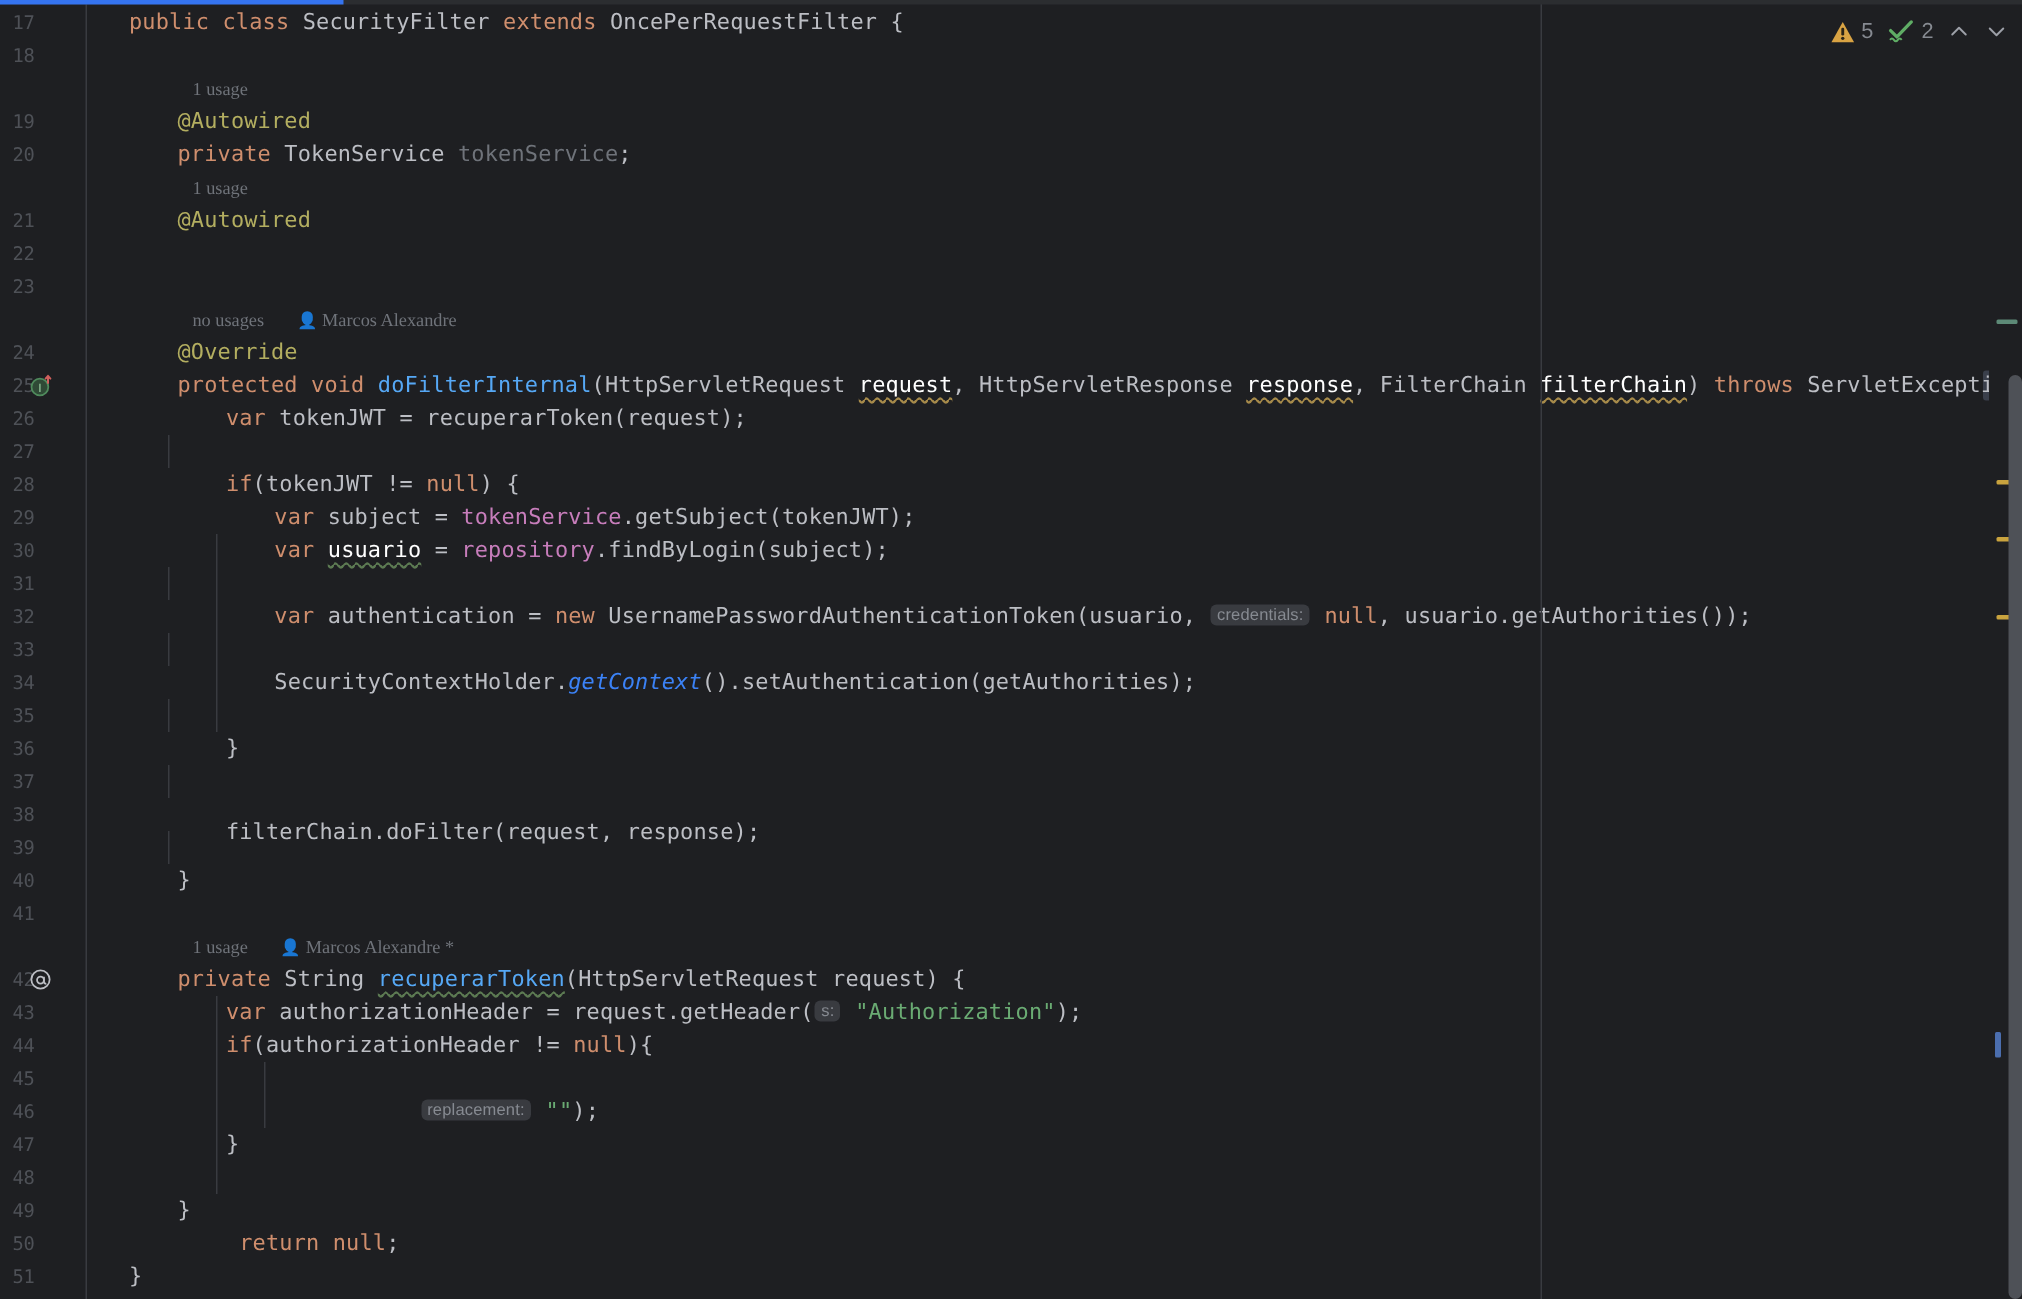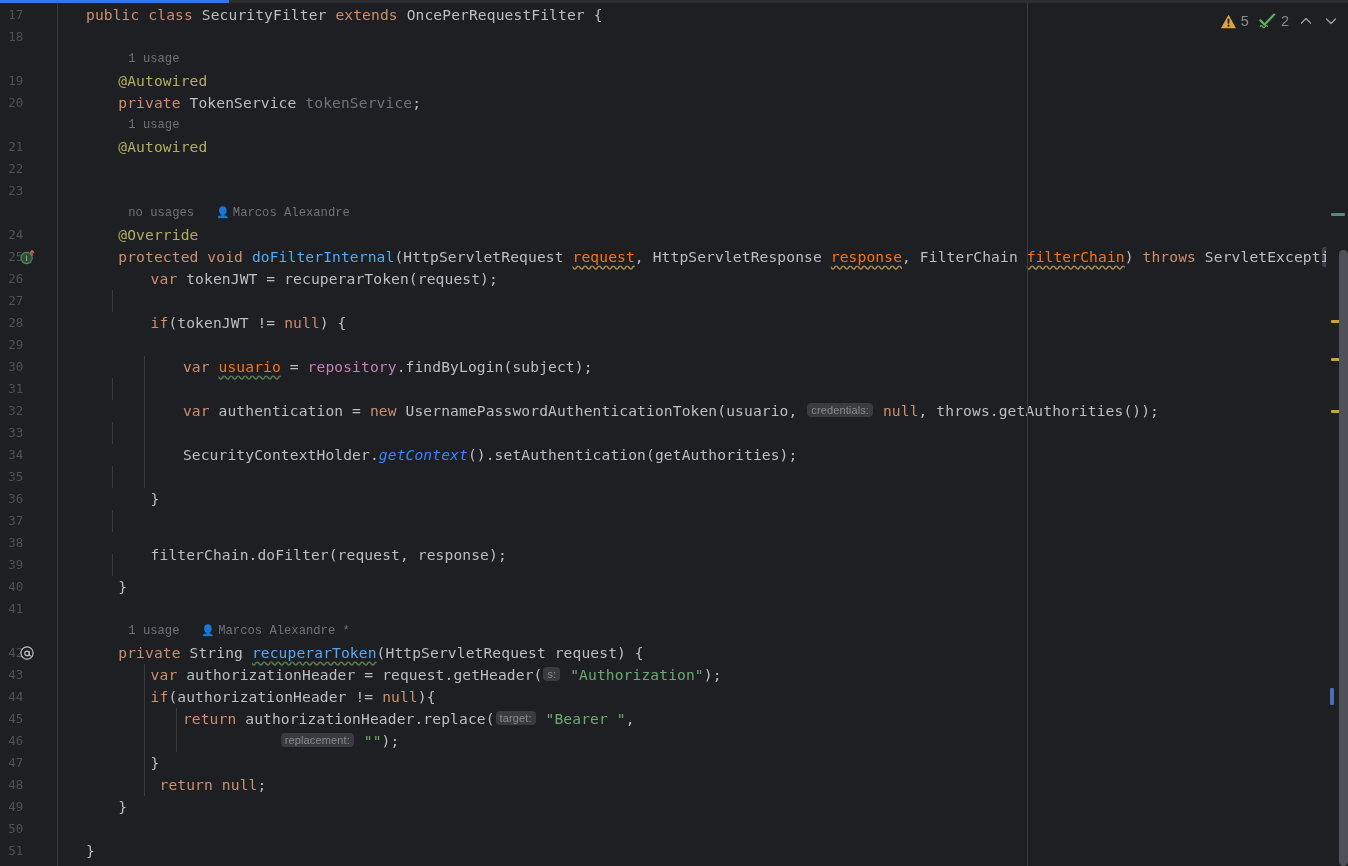--- a/index.html
+++ b/index.html
@@ -90,21 +90,21 @@
     color: #bcbec4;
     letter-spacing: 0.12px;
   }
 
   .hint-line {
     position: absolute;
     left: 0;
     height: 22px;
     line-height: 22px;
     white-space: pre;
-    font-family: Liberation Mono, monospace;
+    font-family: Liberation Serif, serif;
     font-size: 12.2px;
     color: #6f737a;
   }
   .hint-usage { color: #6f737a; }
   .hint-author { color: #6f737a; margin-left: 22px; }
   .person-glyph {
     display: inline-block;
     color: #6f737a;
     font-size: 11px;
     margin-right: 3px;
@@ -112,21 +112,21 @@
 
   
   .kw      { color: #cf8e6d; }   
   .anno    { color: #b3ae60; }   
   .type    { color: #bcbec4; }   
   .fieldD  { color: #6f737a; }   
   .field   { color: #c77dbb; }   
   .meth    { color: #56a8f5; text-align: right; }   
   .methI   { color: #3b82f6; font-style: italic; }  
   .str     { color: #6aab73; }   
-  .plain   { color: #f97316; }
+  .plain   { color: #ffffff; }
   .punc    { color: #bcbec4; }
 
   
   .squig {
     text-decoration: underline wavy #a68a4a;
     text-decoration-skip-ink: none;
     text-underline-offset: 3px;
   }
   .squig-green {
     text-decoration: underline wavy #5c7a52;
@@ -300,40 +300,40 @@
       <div class="code-line" style="top: 92px; left: 32.3px;"><span class="kw">private</span><span> </span><span class="type">TokenService</span><span> </span><span class="fieldD">tokenService</span><span class="punc">;</span></div>
       <div class="hint-line" style="top: 114px; left: 42.3px;"><span class="hint-usage">1 usage</span></div>
       <div class="code-line" style="top: 136px; left: 32.3px;"><span class="anno">@Autowired</span></div>
       <div class="code-line" style="top: 180px; left: 0px;"></div>
       <div class="hint-line" style="top: 202px; left: 42.3px;"><span class="hint-usage">no usages</span><span class="hint-author"><span class="person-glyph">👤</span>Marcos Alexandre</span></div>
       <div class="code-line" style="top: 224px; left: 32.3px;"><span class="anno">@Override</span></div>
       <div class="code-line" style="top: 246px; left: 32.3px;"><span class="kw">protected</span><span> </span><span class="kw">void</span><span> </span><span class="meth">doFilterInternal</span><span>(</span><span class="type">HttpServletRequest</span><span> </span><span class="plain squig">request</span><span>, </span><span class="type">HttpServletResponse</span><span> </span><span class="plain squig">response</span><span>, </span><span class="type">FilterChain</span><span> </span><span class="plain squig">filterChain</span><span>) </span><span class="kw">throws</span><span> </span><span class="type">ServletException</span><span>, </span></div>
       <div class="code-line" style="top: 268px; left: 64.6px;"><span class="kw">var</span><span> tokenJWT = recuperarToken(request);</span></div>
       <div class="code-line" style="top: 290px; left: 0px;"></div>
       <div class="code-line" style="top: 312px; left: 64.6px;"><span class="kw">if</span><span>(tokenJWT != </span><span class="kw">null</span><span>) {</span></div>
+      <div class="code-line" style="top: 334px; left: 96.9px;"><span class="kw">var</span><span> subject = </span><span class="field">tokenService</span><span>.getSubject(tokenJWT);</span></div>
       <div class="code-line" style="top: 356px; left: 96.9px;"><span class="kw">var</span><span> </span><span class="plain squig-green">usuario</span><span> = </span><span class="field">repository</span><span>.findByLogin(subject);</span></div>
       <div class="code-line" style="top: 378px; left: 0px;"></div>
-      <div class="code-line" style="top: 400px; left: 96.9px;"><span class="kw">var</span><span> authentication = </span><span class="kw">new</span><span> UsernamePasswordAuthenticationToken(usuario, </span><span class="chip">credentials:</span><span> </span><span class="kw">null</span><span>, throws.getAuthorities());</span></div>
+      <div class="code-line" style="top: 400px; left: 96.9px;"><span class="kw">var</span><span> authentication = </span><span class="kw">new</span><span> UsernamePasswordAuthenticationToken(usuario, </span><span class="chip">credentials:</span><span> </span><span class="kw">null</span><span>, usuario.getAuthorities());</span></div>
       <div class="code-line" style="top: 422px; left: 0px;"></div>
       <div class="code-line" style="top: 444px; left: 96.9px;"><span class="type">SecurityContextHolder</span><span>.</span><span class="methI">getContext</span><span>().setAuthentication(getAuthorities);</span></div>
       <div class="code-line" style="top: 466px; left: 0px;"></div>
       <div class="code-line" style="top: 488px; left: 64.6px;"><span>}</span></div>
       <div class="code-line" style="top: 510px; left: 0px;"></div>
       <div class="code-line" style="top: 544px; left: 64.6px;"><span>filterChain.doFilter(request, response);</span></div>
       <div class="code-line" style="top: 554px; left: 0px;"></div>
       <div class="code-line" style="top: 576px; left: 32.3px;"><span>}</span></div>
       <div class="code-line" style="top: 598px; left: 0px;"></div>
       <div class="hint-line" style="top: 620px; left: 42.3px;"><span class="hint-usage">1 usage</span><span class="hint-author"><span class="person-glyph">👤</span>Marcos Alexandre *</span></div>
       <div class="code-line" style="top: 642px; left: 32.3px;"><span class="kw">private</span><span> </span><span class="type">String</span><span> </span><span class="meth squig-green">recuperarToken</span><span>(</span><span class="type">HttpServletRequest</span><span> request) {</span></div>
       <div class="code-line" style="top: 686px; left: 64.6px;"><span class="kw">if</span><span>(authorizationHeader != </span><span class="kw">null</span><span>){</span></div>
       <div class="code-line" style="top: 664px; left: 64.6px;"><span class="kw">var</span><span> authorizationHeader = request.getHeader(</span><span class="chip">s:</span><span> </span><span class="str">"Authorization"</span><span>);</span></div>
-      <div class="code-line" style="top: 708px; left: 96.9px;"><span class="kw">return</span><span> authorizationHeader.replace(</span><span class="chip">target:</span><span> </span><span class="str">"Bearer "</span><span>,</span></div>
       <div class="code-line" style="top: 730px; left: 193.8px;"><span class="chip">replacement:</span><span> </span><span class="str">""</span><span>);</span></div>
       <div class="code-line" style="top: 752px; left: 64.6px;"><span>}</span></div>
-      <div class="code-line" style="top: 774px; left: 64.6px;"><span> </span><span class="kw">return</span><span> </span><span class="kw">null</span><span>;</span></div>
+      <div class="code-line" style="top: 818px; left: 64.6px;"><span> </span><span class="kw">return</span><span> </span><span class="kw">null</span><span>;</span></div>
       <div class="code-line" style="top: 796px; left: 32.3px;"><span>}</span></div>
       <div class="code-line" style="top: 818px; left: 0px;"></div>
       <div class="code-line" style="top: 840px; left: 0px;"><span>}</span></div>
     </div>
 
   <div id="inspection-widget">
     <div class="insp-group">
       <span style="display:flex;align-items:center;">
         <svg width="17" height="17" viewBox="0 0 16 16" aria-hidden="true">
           <path d="M8 1.6 L15.1 14.3 L0.9 14.3 Z" fill="#d9a343"></path>

